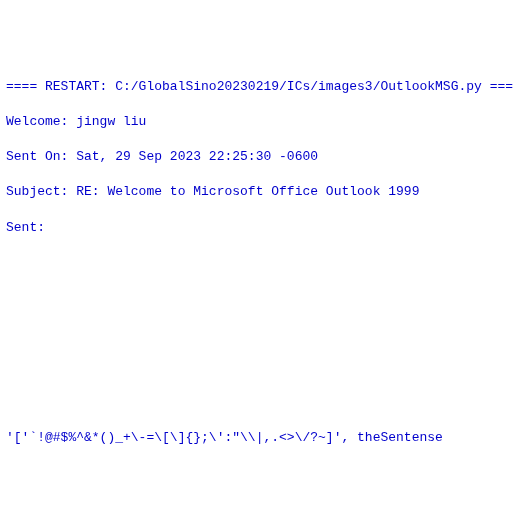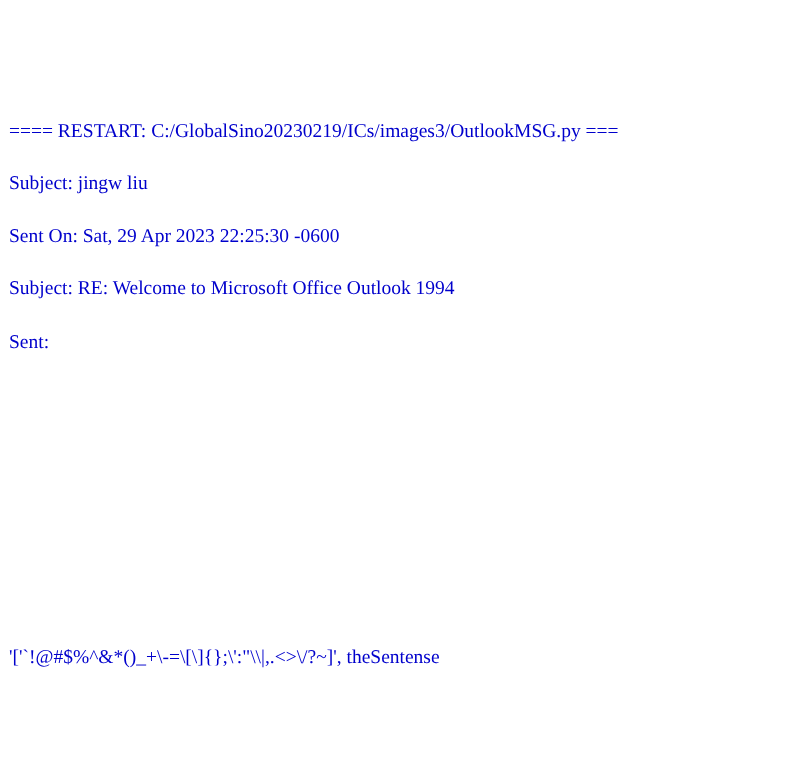--- a/index.html
+++ b/index.html
@@ -1,19 +1,18 @@
 <!DOCTYPE html>
 <html><head>
   <meta charset="utf-8">
   <style>
     * {
       margin: 0;
       padding: 0;
       box-sizing: border-box;
-      font-family: Liberation Serif, serif;
     }
     body {
       font-family: "Courier New", Courier, monospace;
       font-size: 13px;
       color: #0000cc;
       background: #ffffff;
       padding: 8px 6px;
       line-height: 1.35;
       white-space: pre-wrap;
       width: 531px;
@@ -21,23 +20,23 @@
     .line {
       display: block;
     }
   </style>
 </head>
 <body>
 
 
 
 <span class="line">==== RESTART: C:/GlobalSino20230219/ICs/images3/OutlookMSG.py ===</span>
-<span class="line">Subject: jingw liu</span>
-<span class="line">Sent On: Sat, 29 Apr 2023 22:25:30 -0600</span>
-<span class="line">Subject: RE: Welcome to Microsoft Office Outlook 1994</span>
+<span class="line">Welcome: jingw liu</span>
+<span class="line">Sent On: Sat, 29 Sep 2023 22:25:30 -0600</span>
+<span class="line">Subject: RE: Welcome to Microsoft Office Outlook 1999</span>
 <span class="line">Sent:</span>
 <span class="line"> </span>
 <span class="line"> </span>
 <span class="line"> </span>
 <span class="line"> </span>
 <span class="line"> </span>
 <span class="line">'['`!@#$%^&amp;*()_+\-=\[\]{};\':"\\|,.&lt;&gt;\/?~]', theSentense</span>
 <span class="line"> </span>
 <span class="line"> </span>
 

